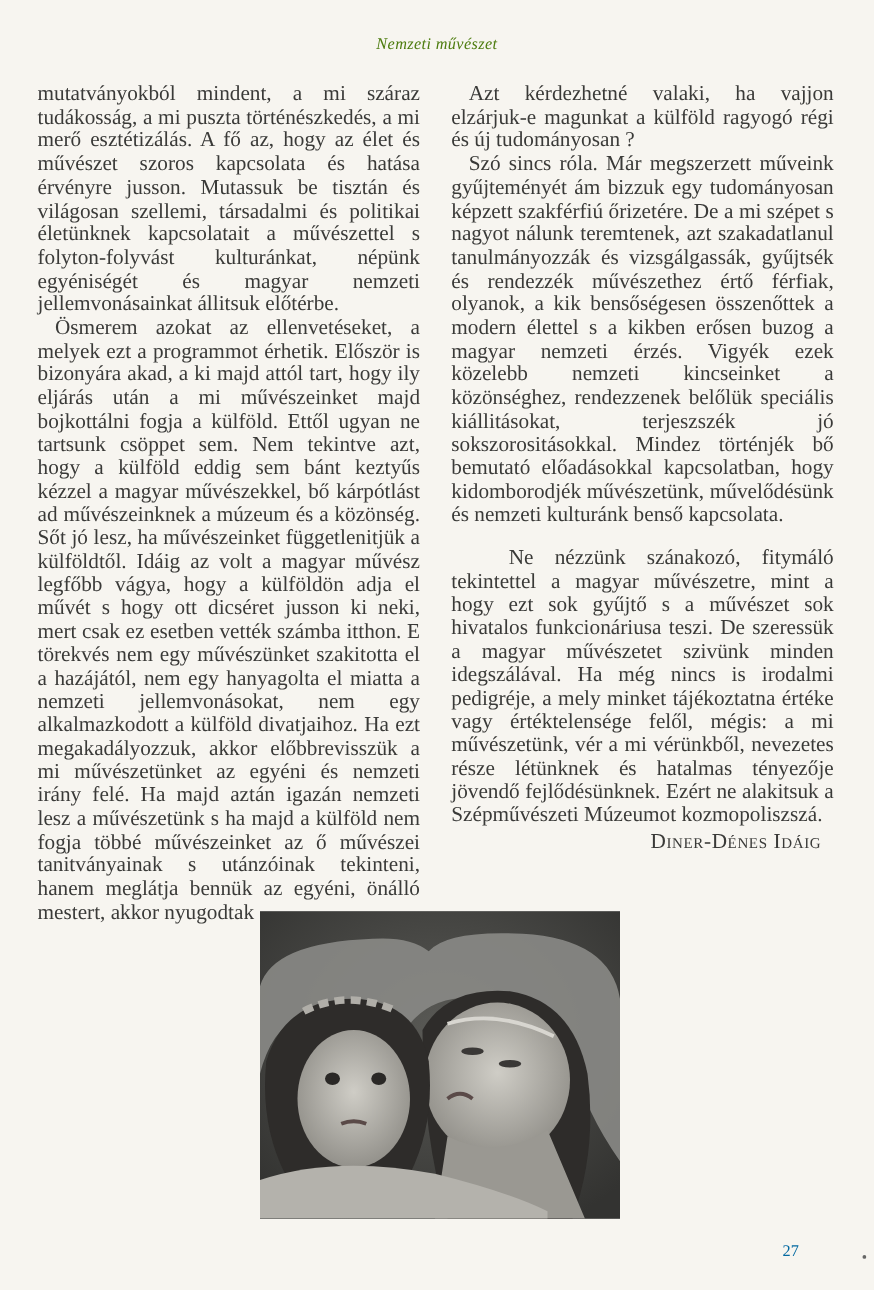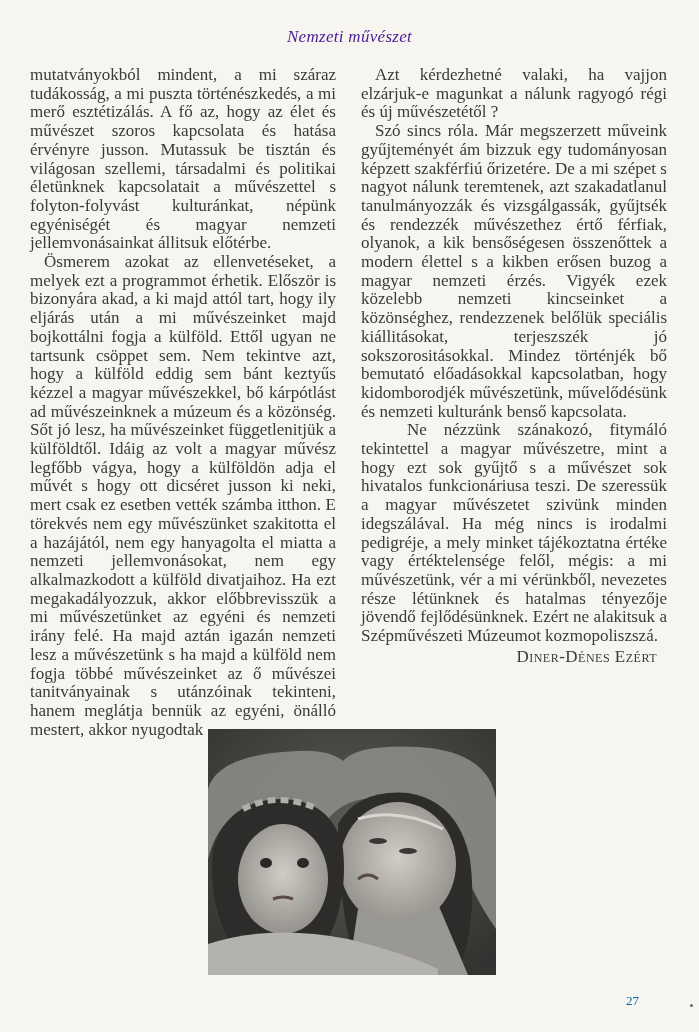--- a/index.html
+++ b/index.html
@@ -5,33 +5,33 @@
   html, body { margin: 0; padding: 0; }
   body {
     width: 699px; height: 1032px; overflow: hidden;
     background: #f7f5f0;
     font-family: "Liberation Serif", "DejaVu Serif", serif;
     color: #3a3a38;
     position: relative;
   }
   .running-head {
     position: absolute; top: 27px; left: 0; width: 699px;
-    text-align: center; font-style: italic; font-size: 17px; color: #4c1d95;
+    text-align: center; font-style: italic; font-size: 13px; color: #4d7c0f;
     letter-spacing: 0.3px;
   }
   .col {
     position: absolute; top: 66px; width: 306px;
     font-size: 17px; line-height: 18.7px;
     text-align: justify; hyphens: manual;
   }
   .col.left { left: 30px; }
   .col.right { left: 361px; }
   .col p { margin: 0; text-indent: 0; }
   .col p.indent { text-indent: 14px; }
-  .col p.indent2 { text-indent: 46px; }
+  .col p.indent2 { text-indent: 46px; margin-top: 16px; }
   .signature {
     text-align: right; font-variant: small-caps; letter-spacing: 0.5px;
     margin-top: 2px; padding-right: 10px;
   }
   .figure {
     position: absolute; left: 208px; top: 729px; width: 288px; height: 246px;
     background: #4a4a48; overflow: hidden;
   }
   .page-number {
     position: absolute; top: 993px; left: 626px; font-size: 13px; color: #0369a1;
@@ -42,24 +42,24 @@
 <body>
 
 <div class="running-head">Nemzeti művészet</div>
 
 <div class="col left">
   <p>mutatványokból mindent, a mi száraz tudákosság, a mi puszta történészkedés, a mi merő esztétizálás. A fő az, hogy az élet és művészet szoros kapcsolata és hatása érvényre jusson. Mutassuk be tisztán és világosan szellemi, társadalmi és politikai életünknek kapcsolatait a művészettel s folyton-folyvást kulturánkat, népünk egyéniségét és magyar nemzeti jellemvonásainkat állitsuk előtérbe.</p>
   <p class="indent">Ösmerem azokat az ellenvetéseket, a melyek ezt a programmot érhetik. Először is bizonyára akad, a ki majd attól tart, hogy ily eljárás után a mi művészeinket majd bojkottálni fogja a külföld. Ettől ugyan ne tartsunk csöppet sem. Nem tekintve azt, hogy a külföld eddig sem bánt keztyűs kézzel a magyar művészekkel, bő kárpótlást ad művészeinknek a múzeum és a közönség. Sőt jó lesz, ha művészeinket függetlenitjük a külföldtől. Idáig az volt a magyar művész legfőbb vágya, hogy a külföldön adja el művét s hogy ott dicséret jusson ki neki, mert csak ez esetben vették számba itthon. E törekvés nem egy művészünket szakitotta el a hazájától, nem egy hanyagolta el miatta a nemzeti jellemvonásokat, nem egy alkalmazkodott a külföld divatjaihoz. Ha ezt megakadályozzuk, akkor előbbrevisszük a mi művészetünket az egyéni és nemzeti irány felé. Ha majd aztán igazán nemzeti lesz a művészetünk s ha majd a külföld nem fogja többé művészeinket az ő művészei tanitványainak s utánzóinak tekinteni, hanem meglátja bennük az egyéni, önálló mestert, akkor nyugodtak</p>
 </div>
 
 <div class="col right">
-  <p class="indent">Azt kérdezhetné valaki, ha vajjon elzárjuk-e magunkat a nálunk ragyogó régi és új művészetétől ?</p>
+  <p class="indent">Azt kérdezhetné valaki, ha vajjon elzárjuk-e magunkat a külföld ragyogó régi és új tudományosan ?</p>
   <p class="indent">Szó sincs róla. Már megszerzett műveink gyűjteményét ám bizzuk egy tudományosan képzett szakférfiú őrizetére. De a mi szépet s nagyot nálunk teremtenek, azt szakadatlanul tanulmányozzák és vizsgálgassák, gyűjtsék és rendezzék művészethez értő férfiak, olyanok, a kik bensőségesen összenőttek a modern élettel s a kikben erősen buzog a magyar nemzeti érzés. Vigyék ezek közelebb nemzeti kincseinket a közönséghez, rendezzenek belőlük speciális kiállitásokat, terjeszszék jó sokszorositásokkal. Mindez történjék bő bemutató előadásokkal kapcsolatban, hogy kidomborodjék művészetünk, művelődésünk és nemzeti kulturánk benső kapcsolata.</p>
   <p class="indent2">Ne nézzünk szánakozó, fitymáló tekintettel a magyar művészetre, mint a hogy ezt sok gyűjtő s a művészet sok hivatalos funkcionáriusa teszi. De szeressük a magyar művészetet szivünk minden idegszálával. Ha még nincs is irodalmi pedigréje, a mely minket tájékoztatna értéke vagy értéktelensége felől, mégis: a mi művészetünk, vér a mi vérünkből, nevezetes része létünknek és hatalmas tényezője jövendő fejlődésünknek. Ezért ne alakitsuk a Szépművészeti Múzeumot kozmopoliszszá.</p>
-  <div class="signature">Diner-Dénes Ezért</div>
+  <div class="signature">Diner-Dénes Idáig</div>
 </div>
 
 <div class="figure">
   <svg width="288" height="246" viewBox="0 0 288 246">
     <defs>
       <radialGradient id="bg" cx="50%" cy="40%" r="70%">
         <stop offset="0" stop-color="#5a5a56"></stop>
           <stop offset="1" stop-color="#333331"></stop>
       </radialGradient>
       <radialGradient id="face" cx="50%" cy="45%" r="60%">

